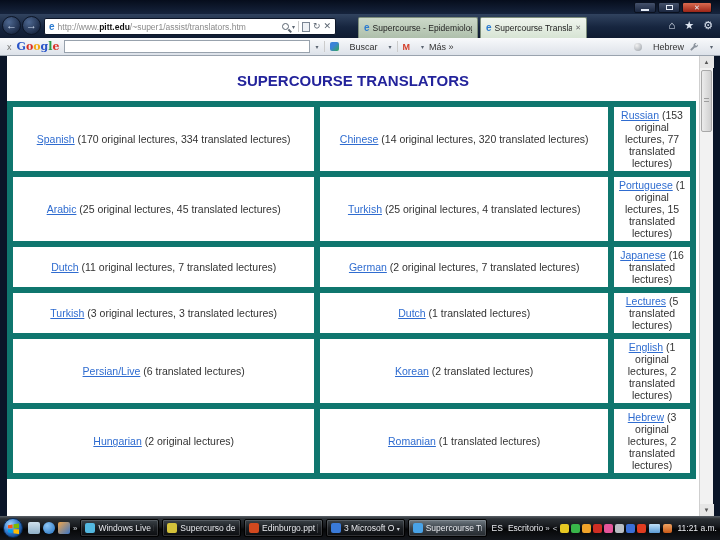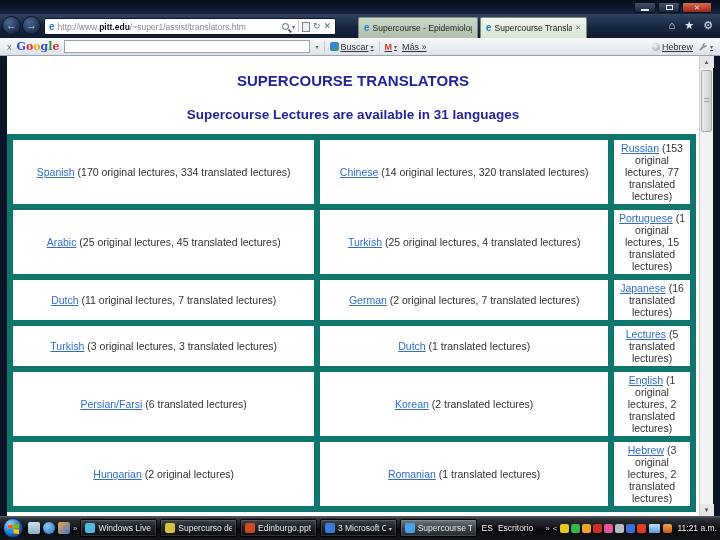--- a/index.html
+++ b/index.html
@@ -51,21 +51,21 @@
   .chromeicons span { cursor:default; }
 
   
   .gbar { position:absolute; top:38px; left:0; right:0; height:18px; display:flex; align-items:center;
           gap:5px; padding:0 7px; font-size:9px; color:#333;
           background:linear-gradient(#f8f9fb,#dde2e9); border-bottom:1px solid #9aa3ae; }
   .gclose { color:#777; font-size:9px; }
   .glogo { font-family:"DejaVu Serif",serif; font-weight:bold; font-size:11px; line-height:1; }
   .ginput { width:246px; height:13px; border:1px solid #98a2ad; background:#fff; font-size:9px;
             padding:0 3px; font-family:"Liberation Sans",sans-serif; }
-  .gbtn { display:flex; align-items:center; gap:2px; white-space:nowrap;text-decoration:underline; }
+  .gbtn { display:flex; align-items:center; gap:11px; white-space:nowrap; }
   .buscar-ico { width:9px; height:9px; border-radius:2px;
                 background:linear-gradient(135deg,#3b82d8 40%,#35a854); }
   .gmail { color:#d43f2a; font-weight:bold; }
   .gspacer { flex:1; }
   .acc-dot { width:8px; height:8px; border-radius:50%;
              background:radial-gradient(circle at 35% 30%,#f2f2f2,#9aa0a8); }
   .wrench { width:10px; height:10px; }
 
   
   .content { position:absolute; top:56px; left:0; right:0; height:460px; background:#0a1528;
@@ -106,21 +106,21 @@
   .tbtns { display:flex; gap:3px; flex:1; min-width:0; }
   .tbtn { flex:1; min-width:0; max-width:88px; height:18px; border-radius:2px; border:1px solid #000;
           background:linear-gradient(#3c4349,#1b1e22 50%,#0d0f12);
           box-shadow:inset 0 0 0 1px rgba(255,255,255,.14);
           display:flex; align-items:center; gap:3px; padding:0 4px; }
   .tbtn.active { background:linear-gradient(#707a82,#3c434a 50%,#252a2f); }
   .tbtn .lbl { flex:1; overflow:hidden; white-space:nowrap; font-size:8.5px; }
   .tbtn .grp { font-size:6px; color:#cfd4da; }
   .ticon { width:10px; height:10px; border-radius:2px; flex:none; }
   .lang-ind { flex:none; padding:0 2px;text-align:right; }
-  .desk { flex:none; display:flex; gap:12px; align-items:center; }
+  .desk { flex:none; display:flex; gap:2px; align-items:center; }
   .tray { display:flex; gap:2px; align-items:center; flex:none; }
   .trayicon { width:9px; height:9px; border-radius:2px; }
   .neticon { width:11px; height:9px; border-radius:1px; background:linear-gradient(#bfe0f8,#5b9bd5); }
   .volicon { width:9px; height:9px; border-radius:2px; background:linear-gradient(#f0a361,#c85a18); }
   .clock { flex:none; margin-left:2px; white-space:nowrap; font-size:8.5px; }
 </style>
 </head>
 <body>
 
 <div class="screen">
@@ -199,21 +199,20 @@
       <svg class="wrench" viewBox="0 0 10 10">
           <path d="M7.5 1.2a2.3 2.3 0 0 0-2.9 2.9L1.2 7.5l1.3 1.3 3.4-3.4a2.3 2.3 0 0 0 2.9-2.9L7.2 4.1 5.9 2.8z" fill="#8a929c"></path>
         </svg>
       <span class="caret">▾</span>
     </span>
   </div>
 
   <div class="content">
     <div class="page">
       <h1>SUPERCOURSE TRANSLATORS</h1>
-      <h2>Supercourse Lectures are available in 31 languages</h2>
       <table>
         <colgroup>
             <col style="width:45%">
             <col style="width:43%">
             <col style="width:12%">
           </colgroup>
         <tbody>
             <tr>
               <td><a class="lang-link" href="#">Spanish</a> (170 original lectures, 334 translated lectures)</td>
               <td><a class="lang-link" href="#">Chinese</a> (14 original lectures, 320 translated lectures)</td>
@@ -228,21 +227,21 @@
               <td><a class="lang-link" href="#">Dutch</a> (11 original lectures, 7 translated lectures)</td>
               <td><a class="lang-link" href="#">German</a> (2 original lectures, 7 translated lectures)</td>
               <td><a class="lang-link" href="#">Japanese</a> (16 translated lectures)</td>
             </tr>
             <tr>
               <td><a class="lang-link" href="#">Turkish</a> (3 original lectures, 3 translated lectures)</td>
               <td><a class="lang-link" href="#">Dutch</a> (1 translated lectures)</td>
               <td><a class="lang-link" href="#">Lectures</a> (5 translated lectures)</td>
             </tr>
             <tr>
-              <td><a class="lang-link" href="#">Persian/Farsi</a> (6 translated lectures)</td>
+              <td><a class="lang-link" href="#">Persian/Live</a> (6 translated lectures)</td>
               <td><a class="lang-link" href="#">Korean</a> (2 translated lectures)</td>
               <td><a class="lang-link" href="#">English</a> (1 original lectures, 2 translated lectures)</td>
             </tr>
             <tr>
               <td><a class="lang-link" href="#">Hungarian</a> (2 original lectures)</td>
               <td><a class="lang-link" href="#">Romanian</a> (1 translated lectures)</td>
               <td><a class="lang-link" href="#">Hebrew</a> (3 original lectures, 2 translated lectures)</td>
             </tr>
           </tbody>
       </table>

